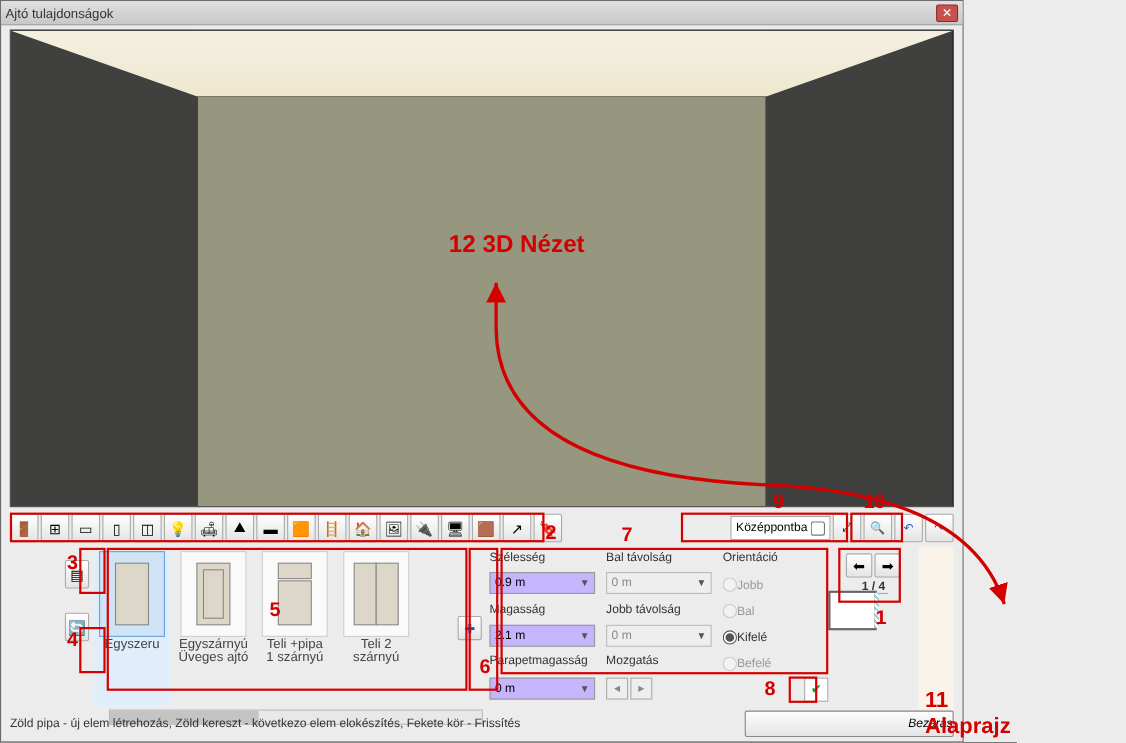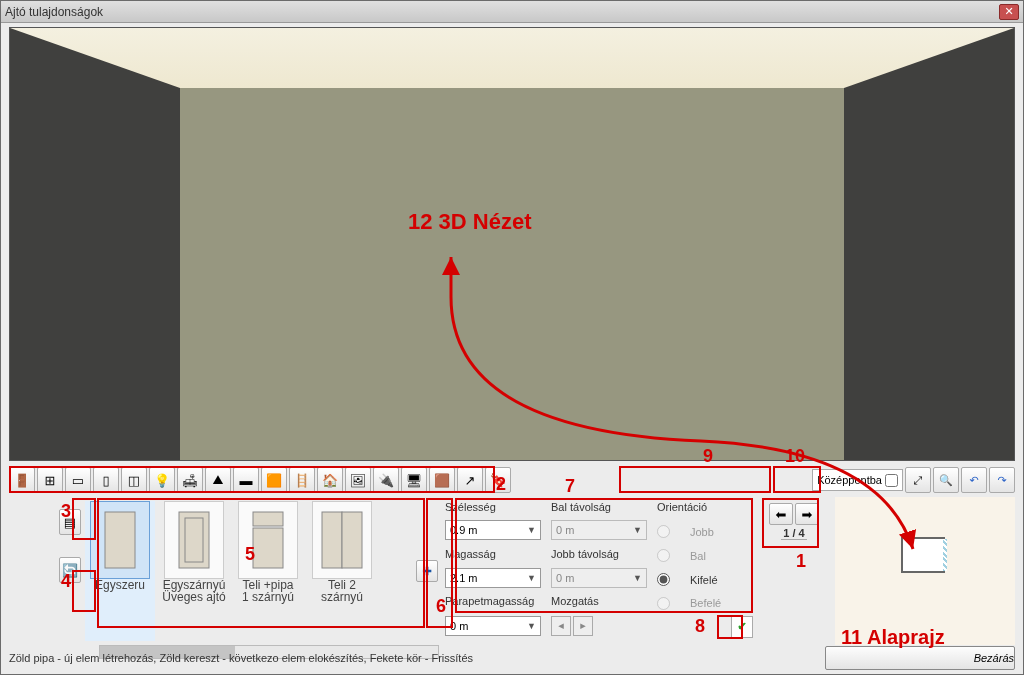--- a/index.html
+++ b/index.html
@@ -1,17 +1,17 @@
 <!DOCTYPE html>
 <html><head>
 <meta charset="utf-8">
 <style>
 * { box-sizing: border-box; margin: 0; padding: 0; font-family: Tahoma, Arial, sans-serif; font-size: 11px; }
 body { background: #ececec; width: 1024px; height: 675px; overflow: hidden; position: relative; }
-.window { width: 1024px; height: 675px; border: 1px solid #6b6b6b; background: #ececec; position: relative; }
+.window { width: 876px; height: 675px; border: 1px solid #6b6b6b; background: #ececec; position: relative; }
 .titlebar { height: 22px; background: linear-gradient(#e0e0e0,#c8c8c8); display: flex; align-items: center; padding: 0 4px; border-bottom: 1px solid #999; }
 .titlebar .title { flex: 1; color: #333; font-size: 12px; }
 .close-btn { width: 20px; height: 16px; background: #c75050; color: #fff; display: flex; align-items: center; justify-content: center; border: 1px solid #8a2a2a; border-radius: 2px; cursor: pointer; }
 .viewport { position: absolute; left: 8px; right: 8px; top: 26px; height: 434px; background: #000; border: 1px solid #555; }
 .room3d { position: absolute; inset: 0; overflow: hidden; }
 .wall-left { position: absolute; left: 0; top: 0; width: 170px; height: 100%; background: #40403e; }
 .wall-right { position: absolute; right: 0; top: 0; width: 170px; height: 100%; background: #40403e; }
 .ceiling { position: absolute; left: 0; top: 0; right: 0; height: 60px; background: linear-gradient(#f4f0e0,#eee8d0); clip-path: polygon(0 0, 100% 0, calc(100% - 170px) 60px, 170px 60px); z-index: 2; }
 .back-wall { position: absolute; left: 170px; right: 170px; top: 60px; bottom: 0; background: #979780; z-index:1; }
 .annotation { position: absolute; color: #d40000; font-size: 22px; font-weight: bold; z-index: 50; pointer-events:none; }
@@ -43,24 +43,24 @@
 .gallery-item .thumb { width:60px; height:78px; margin:0 auto; border:1px solid #ccc; background:#fafafa; display:flex; align-items:center; justify-content:center; }
 .gallery-item.sel .thumb { background:#d0e4f7; border-color:#6aa0d8; }
 .gallery-item .lbl1,.gallery-item .lbl2 { font-size:12px; color:#444; line-height:12px; }
 .gallery-item.sel { background:#e0eefb; }
 .plusbtn { width:24px; display:flex; align-items:center; justify-content:center; }
 .plusbtn .tool-btn{ width:22px; height:22px; color:#1a55a5; font-weight:bold; font-size:16px;}
 .scroller { position:absolute; left:90px; right:0; bottom:-14px; height:14px; background:#e8e8e8; border:1px solid #bbb; }
 .scroller .thumb { width:40%; height:100%; background:#c4c4c4; }
 .midcol { width:320px; padding:4px 6px; display:grid; grid-template-columns:1fr 1fr 1fr; column-gap:10px; row-gap:4px; }
 .field-label { font-size:11px; color:#333; }
-.field-input { height:20px; border:1px solid #999; background:#ffffff; padding:0 4px; display:flex; align-items:center; justify-content:space-between; }
+.field-input { height:20px; border:1px solid #999; background:#c4b5fd; padding:0 4px; display:flex; align-items:center; justify-content:space-between; }
 .field-input.disabled { background:#eee; color:#888; border-color:#bbb;}
 .dropdown-arrow{ font-size:9px; color:#555; }
-.radio { display:flex; align-items:center; gap:20px; color:#333; }
+.radio { display:flex; align-items:center; gap:0; color:#333; }
 .radio input { accent-color:#555; }
 .radio.disabled { color:#999; }
 .stepper { display:flex; gap:2px; }
 .stepper .stbtn { width:20px; height:20px; border:1px solid #aaa; background:#eee; display:flex; align-items:center; justify-content:center; color:#888; }
 .applybtn { width:22px; height:22px; border:1px solid #aaa; background:#fff; display:flex; align-items:center; justify-content:center; color:#2a9d2a; font-weight:bold; cursor:pointer;}
 .rightcol { width:70px; display:flex; flex-direction:column; align-items:center; gap:2px; padding-top:6px;}
 .rightcol .pair{ display:flex; gap:2px;}
 .rightcol .pair .tool-btn{ width:24px; height:22px; }
 .rightcol .counter { font-size:11px; color:#333; border-bottom:1px solid #aaa; padding:0 2px;font-weight:bold; }
 .farright { flex:1; position:relative; background:#f9f3e9; border:0px solid #ccc; margin-left:6px; }

